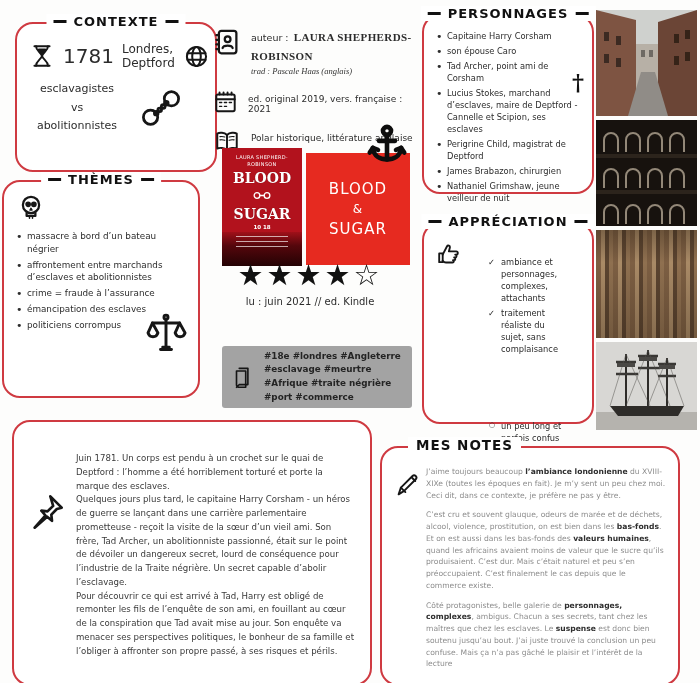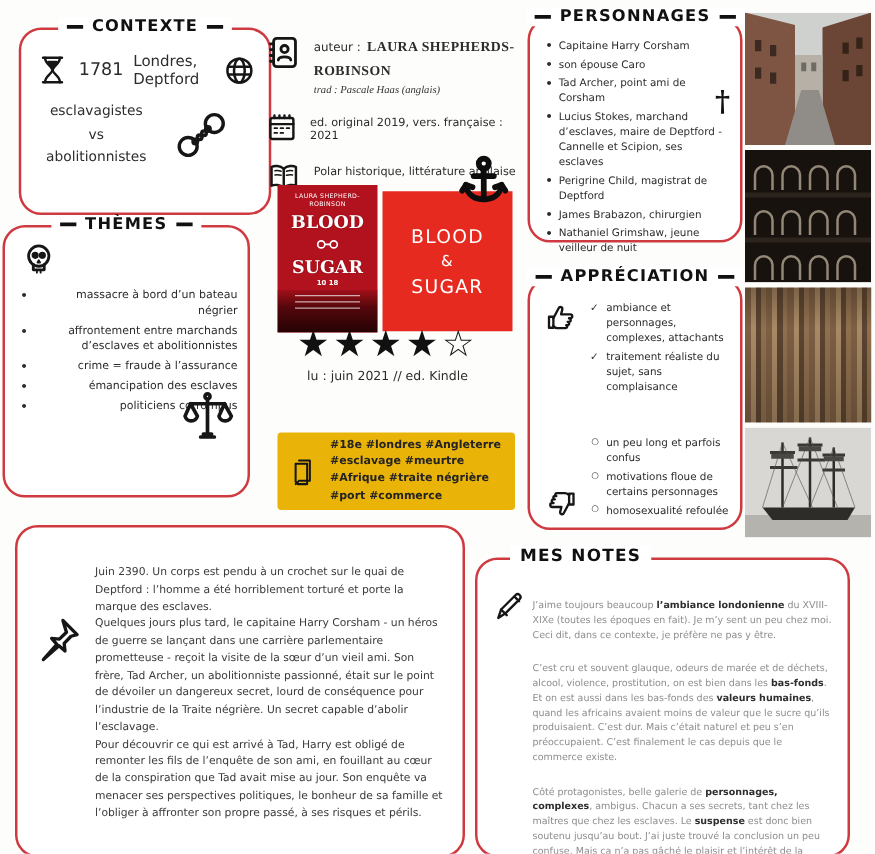--- a/index.html
+++ b/index.html
@@ -17,21 +17,21 @@
   .box-title-left{
     position:absolute;top:-11px;left:26px;background:#fff;padding:0 8px;
     font-weight:bold;font-size:13px;letter-spacing:1px;white-space:nowrap;color:#111;
   }
   .icon{display:inline-block;line-height:0;}
   .icon svg{stroke:#161616;fill:none;stroke-width:1.8;stroke-linecap:round;stroke-linejoin:round;}
 
   
   #context-box{left:15px;top:22px;width:198px;height:146px;}
   .ctx-row{display:flex;align-items:center;gap:8px;padding:18px 10px 0 12px;}
-  .ctx-year{font-size:14px;}
+  .ctx-year{font-size:20px;}
   .ctx-place{font-size:12px;}
   .ctx-vs{display:flex;align-items:center;margin-top:10px;}
   .ctx-vs-col{width:120px;text-align:center;font-size:11px;line-height:1.7;}
 
   
   #meta-block{position:absolute;left:212px;top:26px;width:205px;}
   .meta-row{display:flex;align-items:flex-start;gap:9px;margin-bottom:13px;}
   .meta-author-name{font-family:"Liberation Serif",serif;font-weight:600;font-size:11px;letter-spacing:.4px;}
   .meta-label{font-size:9.5px;}
   .meta-trad{font-style:italic;font-size:8.5px;margin-top:2px;color:#333;font-family:Liberation Serif, serif;}
@@ -40,21 +40,21 @@
   
   #characters-box{left:422px;top:14px;width:168px;height:176px;}
   #characters-box ul,#themes-box ul{list-style:none;margin:14px 8px 0 10px;padding:0;font-size:8.3px;line-height:1.45;}
   #characters-box li,#themes-box li{position:relative;padding-left:13px;margin-bottom:3px;}
   #characters-box li::before,#themes-box li::before{content:"•";position:absolute;left:2px;top:-1px;font-size:11px;}
   .dagger{position:absolute;right:8px;top:52px;font-size:23px;font-weight:bold;color:#111;font-family:"DejaVu Serif",serif;}
 
   
   #themes-box{left:2px;top:180px;width:194px;height:214px;}
   #themes-box .skull{position:absolute;left:12px;top:10px;}
-  #themes-box ul{margin-top:48px;font-size:8.8px;text-align:right;}
+  #themes-box ul{margin-top:48px;font-size:8.8px;}
   #themes-box .scales{position:absolute;right:10px;bottom:40px;}
 
   
   #book-cover{position:absolute;left:222px;top:148px;width:80px;height:118px;background:#b2121d;color:#fff;text-align:center;overflow:hidden;}
   .cover-author{font-size:5px;letter-spacing:.3px;padding-top:6px;line-height:1.4;}
   .cover-title{font-family:"DejaVu Serif",serif;font-weight:bold;font-size:14px;line-height:1;margin-top:3px;text-shadow:0 0 1px #6d0a10;}
   .cover-cuffs{margin:1px 0;}
   .cover-cuffs svg{stroke:#fff;stroke-width:1.6;fill:none;}
   .cover-pub{font-size:5.5px;font-weight:bold;margin-top:3px;line-height:1.2;}
   .cover-bottom{position:absolute;bottom:0;left:0;width:100%;height:34px;
@@ -65,43 +65,43 @@
     color:#fff;font-size:15px;letter-spacing:1px;}
   #title-square .amp{font-size:12px;}
   #anchor{position:absolute;left:364px;top:122px;}
   #anchor svg{stroke:#0d0d0d;stroke-width:2.4;fill:none;stroke-linecap:round;}
 
   
   #star-rating{position:absolute;left:230px;top:258px;width:160px;text-align:center;font-size:29px;letter-spacing:3px;color:#111;}
   #read-caption{position:absolute;left:218px;top:296px;width:184px;text-align:center;font-size:10px;}
 
   
-  #tags-box{position:absolute;left:222px;top:346px;width:190px;height:62px;background:#eab308;border-radius:3px;
+  #tags-box{position:absolute;left:222px;top:346px;width:190px;height:62px;background:#a3a3a3;border-radius:3px;
     display:flex;align-items:center;gap:8px;padding:0 8px;box-sizing:border-box;}
   #tags-text{font-size:8.8px;font-weight:600;line-height:1.55;color:#242424;}
 
   
   #publisher-box{left:12px;top:420px;width:356px;height:262px;}
   #publisher-title{top:-14px;left:16px;font-size:13.5px;line-height:1.35;}
   #publisher-box .pin{position:absolute;left:13px;top:68px;}
   #publisher-text{position:absolute;left:62px;top:30px;right:14px;font-size:8.6px;line-height:1.6;color:#3a3a3a;}
   #publisher-text p{margin:0;}
 
   
   #notes-box{left:380px;top:446px;width:296px;height:236px;}
   #notes-title{font-size:13.5px;}
   #notes-box .pen{position:absolute;left:11px;top:22px;}
   #notes-text{position:absolute;left:44px;top:14px;right:12px;font-size:7.6px;line-height:1.55;color:#8d8d8d;}
-  #notes-text p{margin:16px 0 8px 0;}
+  #notes-text p{margin:4px 0 8px 0;}
   #notes-text b{color:#2e2e2e;}
 
   
   #appreciation-box{left:422px;top:222px;width:168px;height:198px;}
   .appr-row{display:flex;align-items:flex-start;gap:8px;margin:16px 8px 0 10px;}
-  .appr-row ul{list-style:none;margin:0;padding:0;font-size:8.3px;line-height:1.45;}
+  .appr-row ul{list-style:none;margin:16px;padding:0;font-size:8.3px;line-height:1.45;}
   .appr-row li{position:relative;padding-left:13px;margin-bottom:3px;}
   #pros-list li::before{content:"✓";position:absolute;left:0;top:0;font-weight:bold;}
   #cons-list li::before{content:"○";position:absolute;left:1px;top:0;font-size:7px;}
   .appr-row.cons{margin-top:30px;align-items:flex-end;}
 
   
   .photo{position:absolute;left:596px;width:101px;overflow:hidden;}
   #photo-street{top:10px;height:106px;}
   #photo-arches{top:120px;height:106px;}
   #photo-canes{top:230px;height:108px;
@@ -317,21 +317,21 @@
   </div>
 </div>
 
 <div class="box" id="publisher-box">
   <span class="icon pin">
     <svg width="40" height="42" viewBox="0 0 24 24" style="stroke-width:1.6">
         <path d="M14 3.2l6.8 6.8-2.9.8-3.3 3.4.4 3.7-2.9-2.5L4.6 22l6.5-7.3-2.5-2.9 3.7.4 3.4-3.3z"></path>
       </svg>
   </span>
   <div id="publisher-text">
-      <p>Juin 2390. Un corps est pendu à un crochet sur le quai de Deptford : l’homme a été horriblement torturé et porte la marque des esclaves.</p>
+      <p>Juin 1781. Un corps est pendu à un crochet sur le quai de Deptford : l’homme a été horriblement torturé et porte la marque des esclaves.</p>
       <p>Quelques jours plus tard, le capitaine Harry Corsham - un héros de guerre se lançant dans une carrière parlementaire prometteuse - reçoit la visite de la sœur d’un vieil ami. Son frère, Tad Archer, un abolitionniste passionné, était sur le point de dévoiler un dangereux secret, lourd de conséquence pour l’industrie de la Traite négrière. Un secret capable d’abolir l’esclavage.</p>
       <p>Pour découvrir ce qui est arrivé à Tad, Harry est obligé de remonter les fils de l’enquête de son ami, en fouillant au cœur de la conspiration que Tad avait mise au jour. Son enquête va menacer ses perspectives politiques, le bonheur de sa famille et l’obliger à affronter son propre passé, à ses risques et périls.</p>
     </div>
 </div>
 
 <div class="box" id="notes-box">
   <div class="box-title-left" id="notes-title">MES NOTES</div>
   <span class="icon pen">
     <svg width="30" height="30" viewBox="0 0 24 24" style="stroke-width:1.5">
         <path d="M4.5 19.5l1.8-5.4L15.6 4.8c1.7-1.7 4.3.9 2.6 2.6l-9.3 9.3z"></path>

